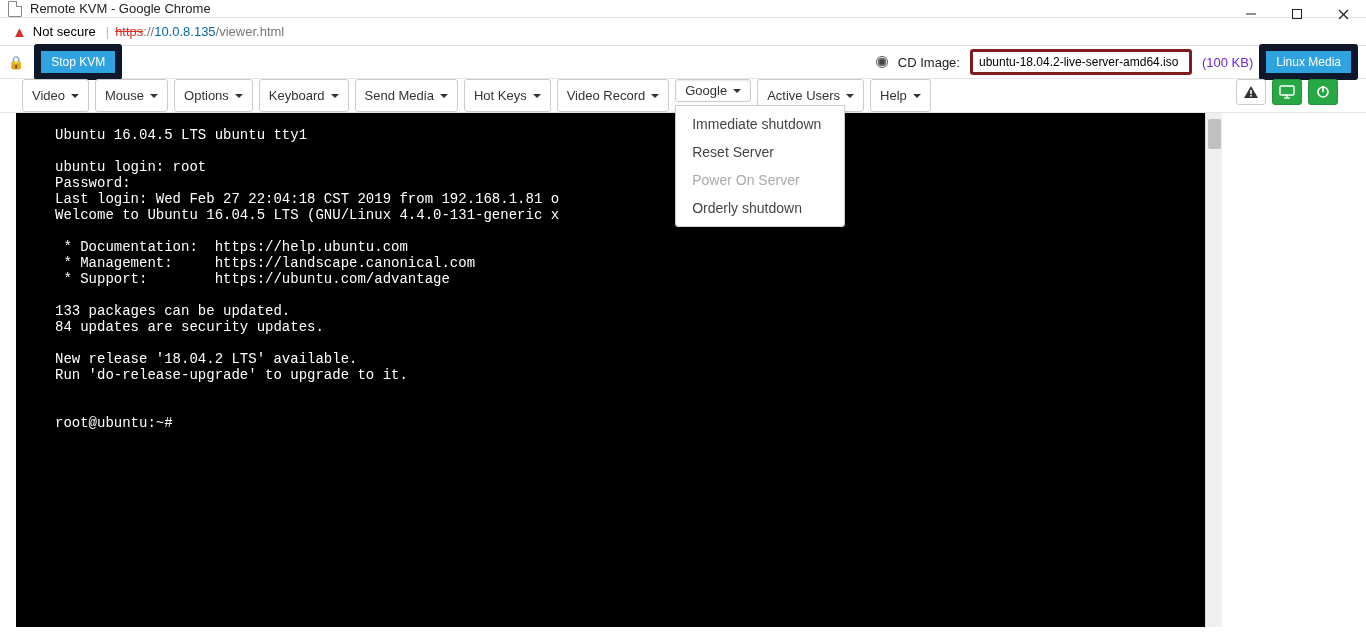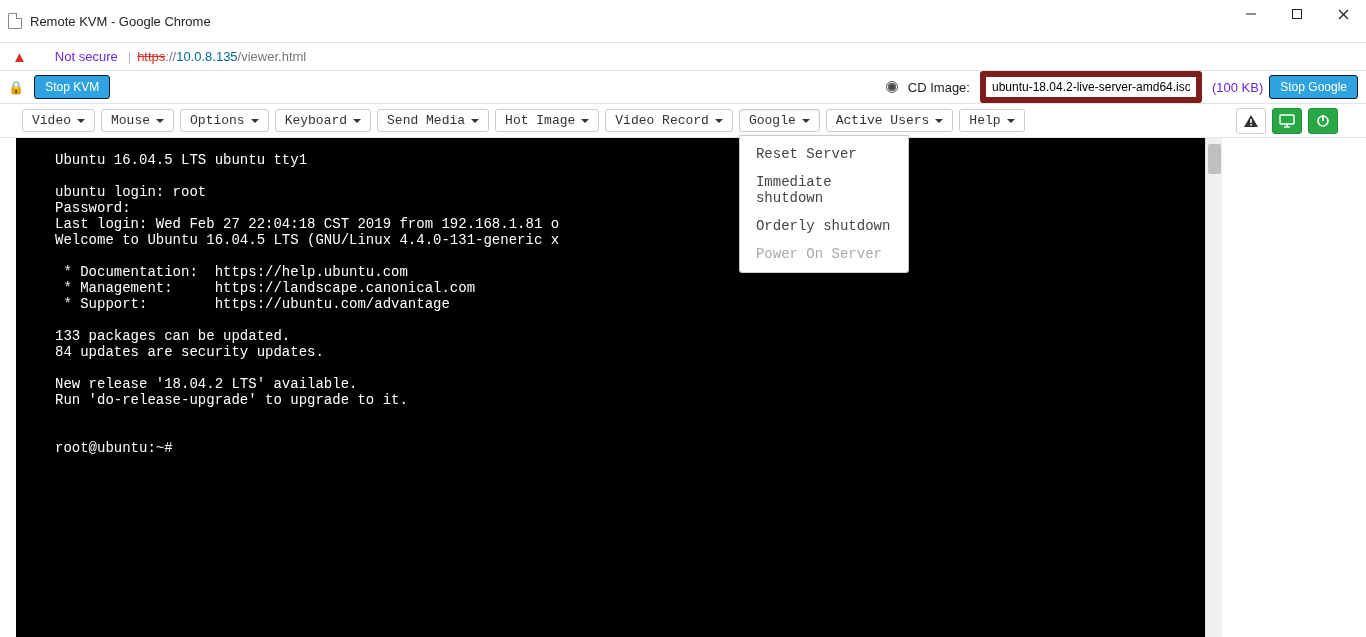--- a/index.html
+++ b/index.html
@@ -7,21 +7,21 @@
     font-family: "Segoe UI", Arial, sans-serif;
     font-size: 13px;
     background: #fff;
     width: 1366px;
     height: 637px;
     overflow: hidden;
     color: #333;
   }
   
   .titlebar {
-    height: 43px;
+    height: 18px;
     background: #fff;
     border-bottom: 1px solid #e0e0e0;
     display: flex;
     align-items: center;
     padding: 0 8px;
     position: relative;
   }
   .titlebar .file-icon {
     width: 14px; height: 16px;
     border: 1px solid #888;
@@ -40,71 +40,69 @@
   .win-btn svg { display:block; }
   .addrbar {
     height: 28px;
     background: #fff;
     display: flex;
     align-items: center;
     padding: 0 12px;
     border-bottom: 1px solid #e0e0e0;
   }
   .warn-icon { color:#d93025; margin-right:6px; font-size:15px; }
-  .not-secure { color:#6d28d9; margin-right: 4px; margin-left: 22px; }
+  .not-secure { color:#000000; margin-right: 4px; }
   .divider { color:#bbb; margin:0 6px; }
   .url-https { color:#d93025; text-decoration: line-through; margin-top: 16px; }
   .url-sep { color:#777; }
   .url-host { color:#0369a1; }
   .url-path { color:#777; }
 
   
   .kvm-bar {
     height: 33px;
     background: #fff;
     border-bottom: 1px solid #e5e5e5;
     display: flex;
     align-items: center;
     padding: 0 8px;
     gap: 6px;
   }
   .lock-icon { color:#444; margin-right:4px; font-size:13px; }
   .btn-primary, .btn-stop {
     background: #2fa3e0;
     color: #fff;
-    border: 1px solid #0f172a;
+    border: 7px solid #0f172a;
     border-radius: 3px;
     padding: 4px 10px;
     cursor: pointer;
     font-size: 12px;
   }
   .kvm-bar .spacer { flex: 1; }
   .rec-icon {
     width: 12px; height: 12px; border-radius: 50%;
     background: radial-gradient(circle,#444 30%, #222 32%, transparent 34%), radial-gradient(circle,#666 60%, transparent 62%);
     border:1px solid #555; margin-right:4px;
   }
   .cd-label { color:#222; }
   .cd-input {
-    border:6px solid #7f1d1d; border-radius:3px;
+    border:3px solid #7f1d1d; border-radius:3px;
     padding: 3px 6px; font-size:12px; width: 222px;
     margin: 0 4px;
   }
   .cd-size { color:#6d28d9; }
 
   
   .menu-row {
     height: 34px;
     background: #fff;
     border-bottom: 1px solid #e5e5e5;
     display: flex;
-    align-items: center;
     padding: 0 28px 0 22px;
     gap: 6px;
-    font-family: Liberation Mono, monospace;
   }
   .menu-btn {
     border: 1px solid #ccc;
     border-radius: 3px;
     background: #fff;
     padding: 3px 9px;
     font-size: 13px;
     cursor: pointer;
     display:flex; align-items:center; gap:4px;
     color:#333;
@@ -212,21 +210,21 @@
 </div>
 
 <div class="kvm-bar">
   <span class="lock-icon">🔒</span>
   <button class="btn-primary">Stop KVM</button>
   <div class="spacer"></div>
   <span class="rec-icon"></span>
   <span class="cd-label">CD Image:</span>
   <input class="cd-input" value="ubuntu-18.04.2-live-server-amd64.iso" style="">
   <span class="cd-size">(100 KB)</span>
-  <button class="btn-stop">Stop Google</button>
+  <button class="btn-stop">Linux Media</button>
 </div>
 
 <div class="menu-row">
   <div class="menu-btn">
       <span>Video</span>
       <span class="caret"></span>
     </div>
   <div class="menu-btn">
       <span>Mouse</span>
       <span class="caret"></span>
@@ -237,38 +235,38 @@
     </div>
   <div class="menu-btn">
       <span>Keyboard</span>
       <span class="caret"></span>
     </div>
   <div class="menu-btn">
       <span>Send Media</span>
       <span class="caret"></span>
     </div>
   <div class="menu-btn">
-      <span>Hot Image</span>
+      <span>Hot Keys</span>
       <span class="caret"></span>
     </div>
   <div class="menu-btn">
       <span>Video Record</span>
       <span class="caret"></span>
     </div>
 
   <div class="menu-wrap">
     <div class="menu-btn active">
         <span>Google</span>
         <span class="caret"></span>
       </div>
     <div class="dropdown" id="power-dd">
+        <div class="dropdown-item">Immediate shutdown</div>
         <div class="dropdown-item">Reset Server</div>
-        <div class="dropdown-item">Immediate shutdown</div>
+        <div class="dropdown-item disabled">Power On Server</div>
         <div class="dropdown-item">Orderly shutdown</div>
-        <div class="dropdown-item disabled">Power On Server</div>
       </div>
   </div>
 
   <div class="menu-btn">
       <span>Active Users</span>
       <span class="caret"></span>
     </div>
   <div class="menu-btn">
       <span>Help</span>
       <span class="caret"></span>

